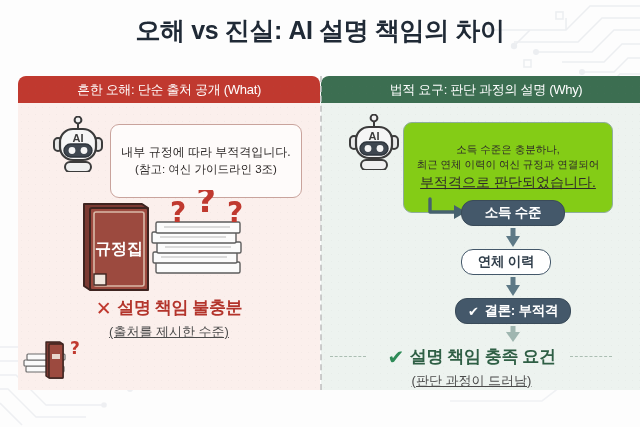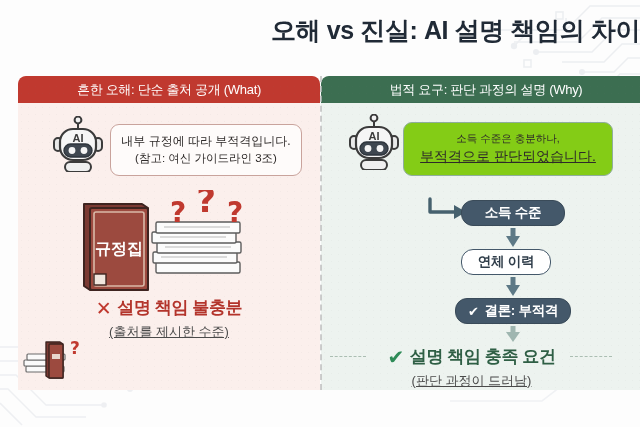--- a/index.html
+++ b/index.html
@@ -12,21 +12,21 @@
   #stage{position:absolute;inset:0;width:640px;height:427px;overflow:hidden;background:#fdfdfd;}
 
   
   .circuit{position:absolute;opacity:.55;pointer-events:none;}
   .circuit.tr{right:0;top:0;width:170px;height:110px;}
   .circuit.bl{left:0;bottom:0;width:200px;height:90px;}
   .circuit.br{right:0;bottom:0;width:230px;height:60px;}
 
   
   .title{
-    position:absolute;left:0;right:0;top:14px;text-align:right;
+    position:absolute;left:0;right:0;top:14px;text-align:center;
     font-size:25px;font-weight:bold;color:#202a36;letter-spacing:-.4px;
     white-space:nowrap;
   }
 
   
   .panel{position:absolute;top:76px;height:314px;overflow:hidden;}
   .panel.left{left:18px;width:302px;background:#fbefec;border-radius:8px 8px 0 0;}
   .panel.right{left:321px;width:330px;background:#edf3ef;border-radius:8px 8px 0 0;}
   .panel.left::after,.panel.right::after{
     content:"";position:absolute;inset:0;pointer-events:none;
@@ -54,21 +54,21 @@
     font-family:"DejaVu Sans",sans-serif;
   }
 
   
   .robot{position:absolute;width:52px;height:56px;}
   .robot svg{display:block;}
 
   
   .bubble{
     position:absolute;background:#fefbfa;border:1.6px solid #c9a39c;border-radius:9px;
-    text-align:center;color:#2e2a29;line-height:1.45;padding:8px 9px;box-sizing:border-box;
+    text-align:center;color:#2e2a29;line-height:1.45;padding:19px 9px;box-sizing:border-box;
   }
   .bubble.green{background:#84cc16;border-color:#8fae9c;}
   .bubble .ln{display:block;white-space:nowrap;}
 
   .b-tail{position:absolute;width:0;height:0;}
 
   
   .illus{position:absolute;}
 
   
@@ -252,20 +252,21 @@
       <text x="26" y="26" font-family="Liberation Sans, sans-serif" font-size="11" font-weight="bold" fill="#3b3b3b" text-anchor="middle">AI</text>
       <rect x="12" y="28" width="28" height="13" rx="6.5" fill="#3f4750" stroke="#2e353c" stroke-width="1.4"></rect>
       <circle cx="20" cy="34.5" r="3.4" fill="#f4f4f4"></circle>
       <circle cx="32" cy="34.5" r="3.4" fill="#f4f4f4"></circle>
       <rect x="13" y="46" width="26" height="10" rx="5" fill="#efefef" stroke="#3b3b3b" stroke-width="2"></rect>
     </svg>
   </div>
 
   <div class="bubble green" style="left:403px;top:122px;width:210px;">
     <span class="ln" style="font-size:10.5px;">소득 수준은 충분하나,</span>
+    <span class="ln" style="font-size:10.5px;">최근 연체 이력이 여신 규정과 연결되어</span>
     <span class="ln" style="font-size:14px;text-decoration:underline;">부적격으로 판단되었습니다.</span>
   </div>
   <svg class="b-tail" style="left:393px;top:142px;" width="14" height="20" viewBox="0 0 14 20">
     <path d="M13 3 L1 9.5 L13 16 Z" fill="#f7fbf8" stroke="#8fae9c" stroke-width="1.6" stroke-linejoin="round"></path>
   </svg>
   <svg class="b-tail" style="left:424px;top:185px;" width="18" height="14" viewBox="0 0 18 14">
     <path d="M2 1 L16 1 L9 12 Z" fill="#dfe7e6" stroke="#b9c9c2" stroke-width="1.2" stroke-linejoin="round"></path>
   </svg>
 
   <svg class="elbow" style="left:424px;top:197px;" width="46" height="26" viewBox="0 0 46 26">

